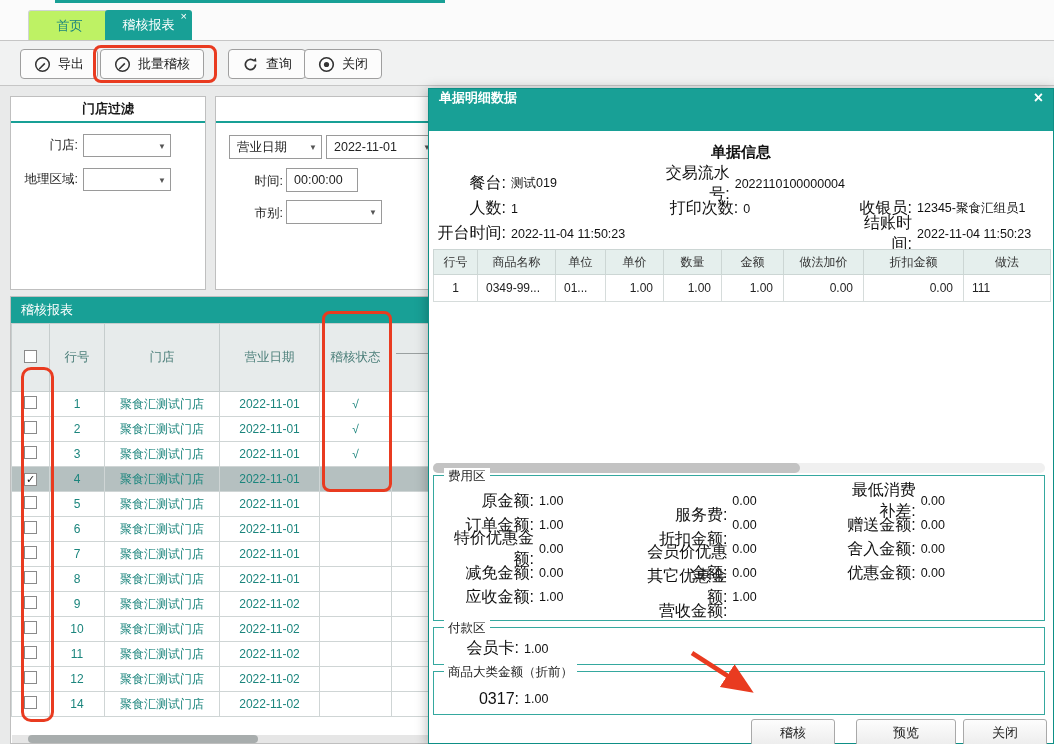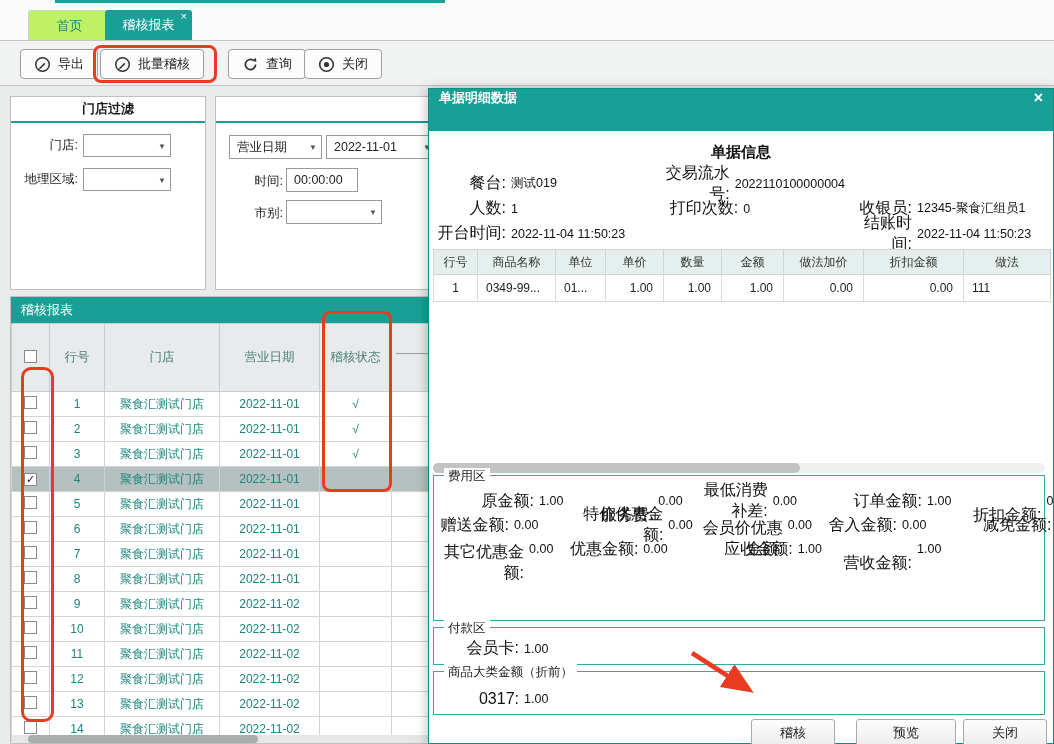--- a/index.html
+++ b/index.html
@@ -79,21 +79,21 @@
   #items-table td:nth-child(2), #items-table td:nth-child(3), #items-table td:nth-child(9) { text-align:left; padding-left:8px; }
   #items-table td:nth-child(4), #items-table td:nth-child(5), #items-table td:nth-child(6),
   #items-table td:nth-child(7), #items-table td:nth-child(8) { text-align:right; padding-right:10px; }
   .items-scroll { position:absolute; top:332px; left:4px; right:8px; height:10px; background:#f0f0f0; border-radius:5px; }
   .items-scroll .thumb { position:absolute; left:0; top:0; width:60%; height:10px; background:#c3c3c3; border-radius:5px; }
 
   .fieldset { position:absolute; left:4px; right:8px; border:1px solid #35a89f; }
   .fieldset .legend { position:absolute; top:-8px; left:10px; background:#fff; padding:0 4px;
                       font-size:12.5px; color:#222; }
   #fee-box { top:344px; height:146px; }
-  #fee-grid { display:grid; grid-template-columns:1fr 1fr 1fr 1fr 1fr; grid-auto-rows:24px; padding-top:13px; align-items:center; }
+  #fee-grid { display:grid; grid-template-columns:1fr 1fr 1fr; grid-auto-rows:24px; padding-top:13px; align-items:center; }
   #fee-grid .fee-cell:nth-child(3n+1) .flbl { width:105px; }
   #fee-grid .fee-cell:nth-child(3n+2) .flbl { width:95px;margin-top:28px; }
   #fee-grid .fee-cell:nth-child(3n)   .flbl { width:80px; }
   #pay-box { top:496px; height:38px; }
   #cat-box { top:540px; height:44px; }
   #pay-grid { padding-top:10px; }
   #cat-grid { padding-top:18px; }
   #pay-grid .flbl, #cat-grid .flbl { width:90px; }
   .fee-cell, .info-cell { display:flex; align-items:center; }
 
@@ -307,28 +307,20 @@
             <td><span class="cb"></span></td>
             <td>11</td>
             <td>聚食汇测试门店</td>
             <td>2022-11-02</td>
             <td></td>
             <td></td>
           </tr>
           <tr>
             <td><span class="cb"></span></td>
             <td>12</td>
-            <td>聚食汇测试门店</td>
-            <td>2022-11-02</td>
-            <td></td>
-            <td></td>
-          </tr>
-          <tr>
-            <td><span class="cb"></span></td>
-            <td>13</td>
             <td>聚食汇测试门店</td>
             <td>2022-11-02</td>
             <td></td>
             <td></td>
           </tr>
           <tr>
             <td><span class="cb"></span></td>
             <td>14</td>
             <td>聚食汇测试门店</td>
             <td>2022-11-02</td>

